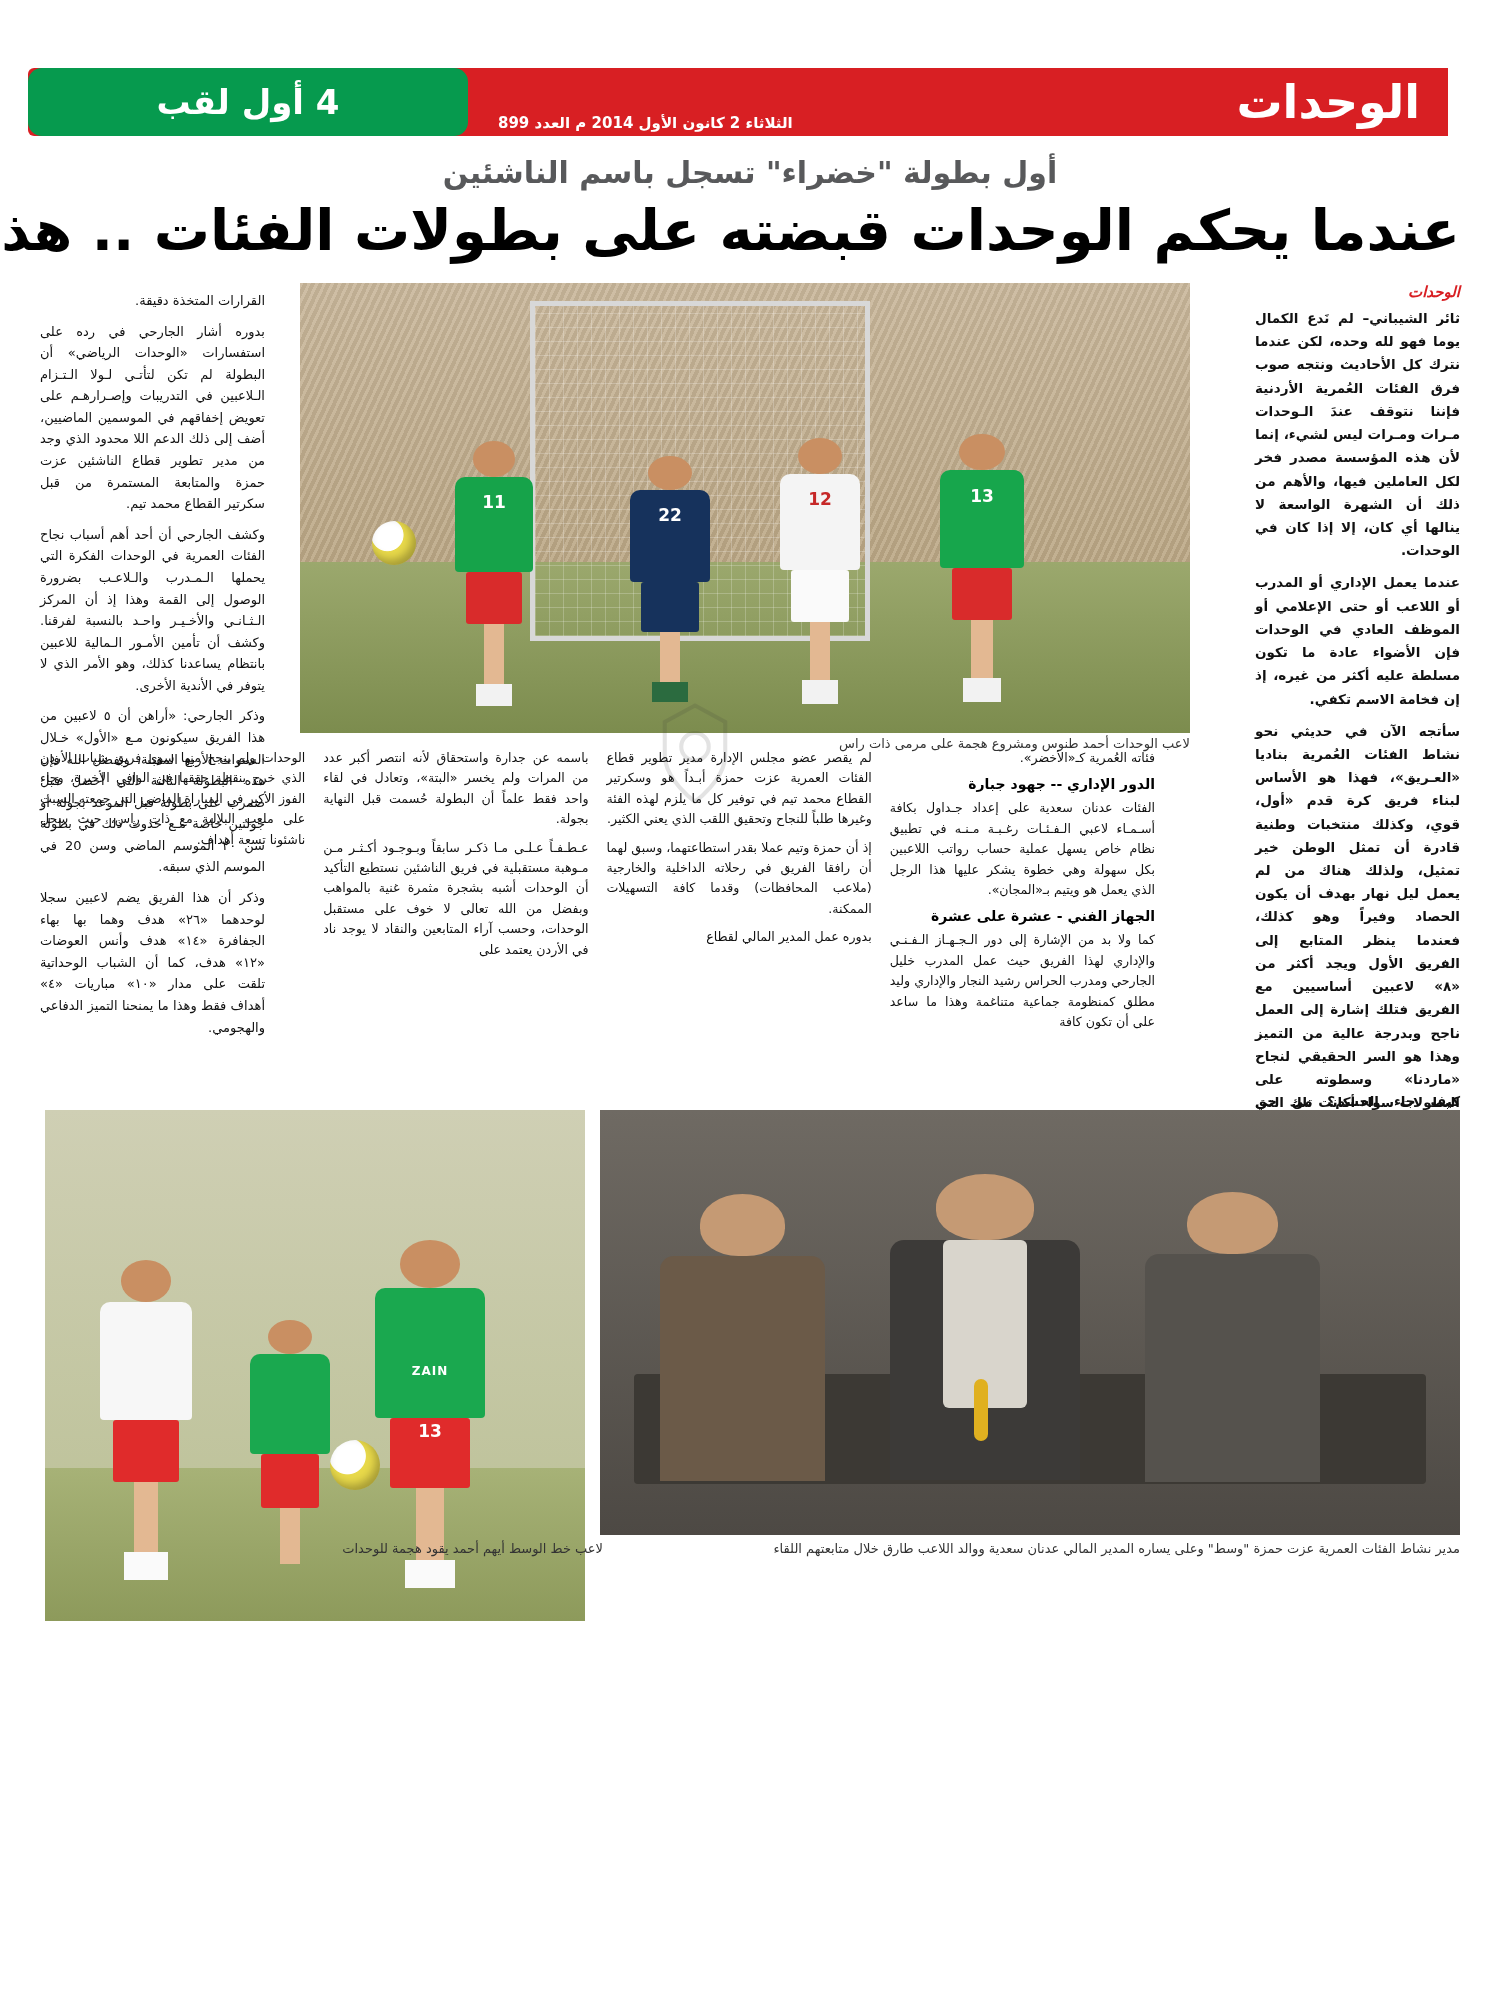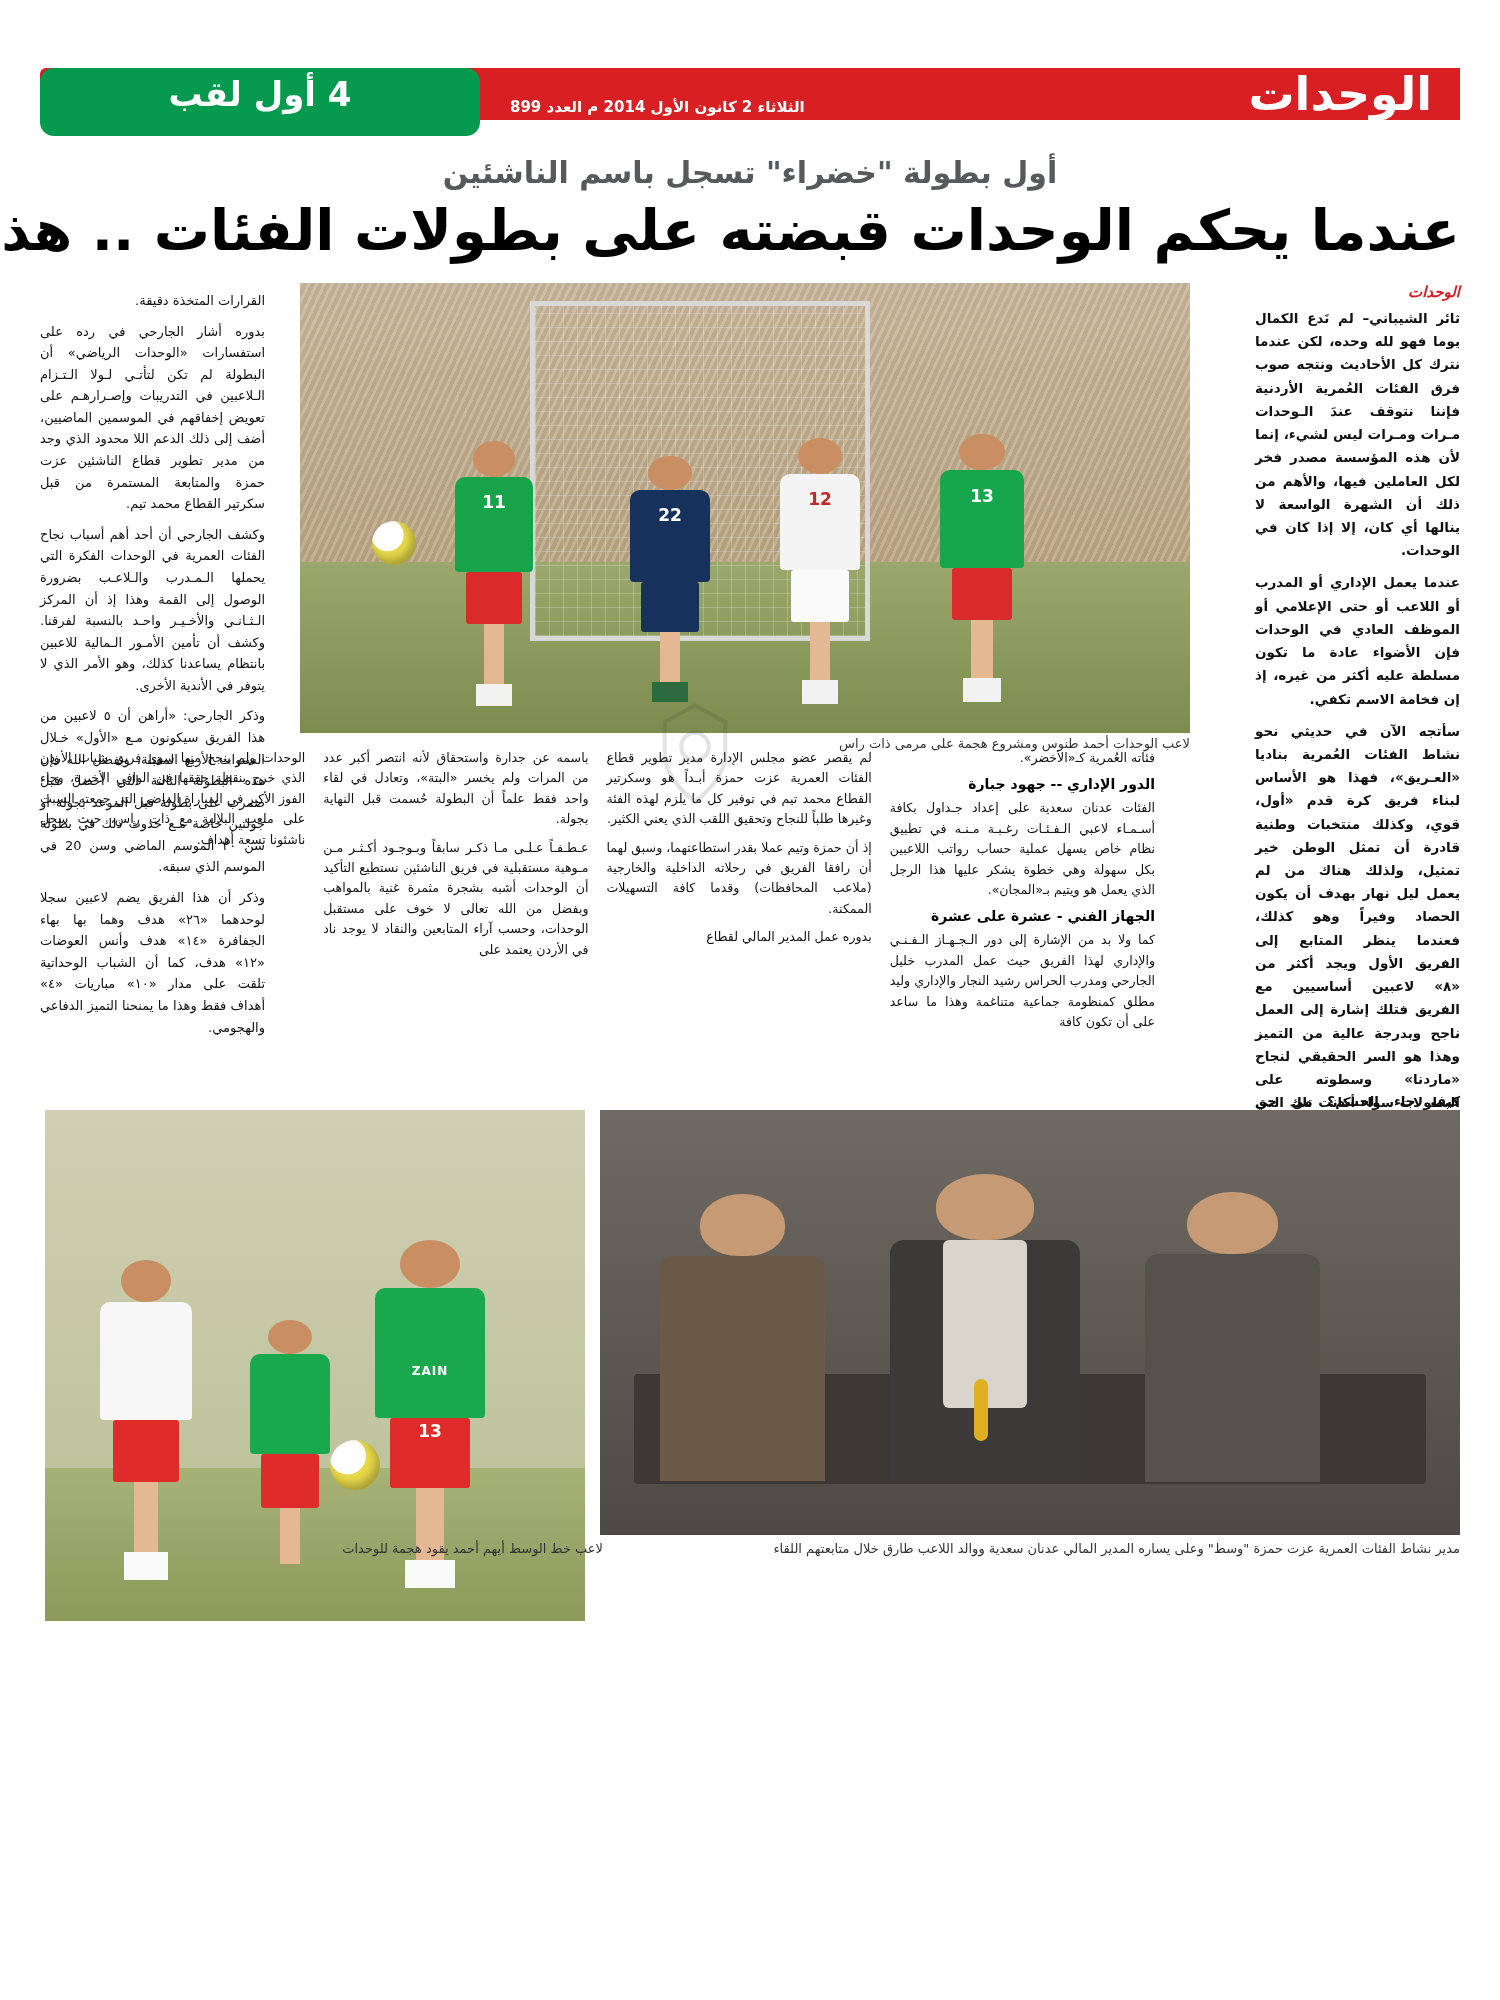--- a/index.html
+++ b/index.html
@@ -13,23 +13,23 @@
     font-family: "DejaVu Sans", "Liberation Sans", sans-serif;
     color: #111;
     position: relative;
     overflow: hidden;
   }
 
   
   .masthead {
     position: absolute;
     top: 68px;
-    left: 40px;
+    left: 28px;
     width: 1420px;
-    height: 52px;
+    height: 68px;
     border-radius: 28px;
   }
   .masthead-red {
     position: absolute;
     inset: 0;
     background: #d81f23;
     border-radius: 6px 0 0 6px;
   }
   .masthead-green {
     position: absolute;

